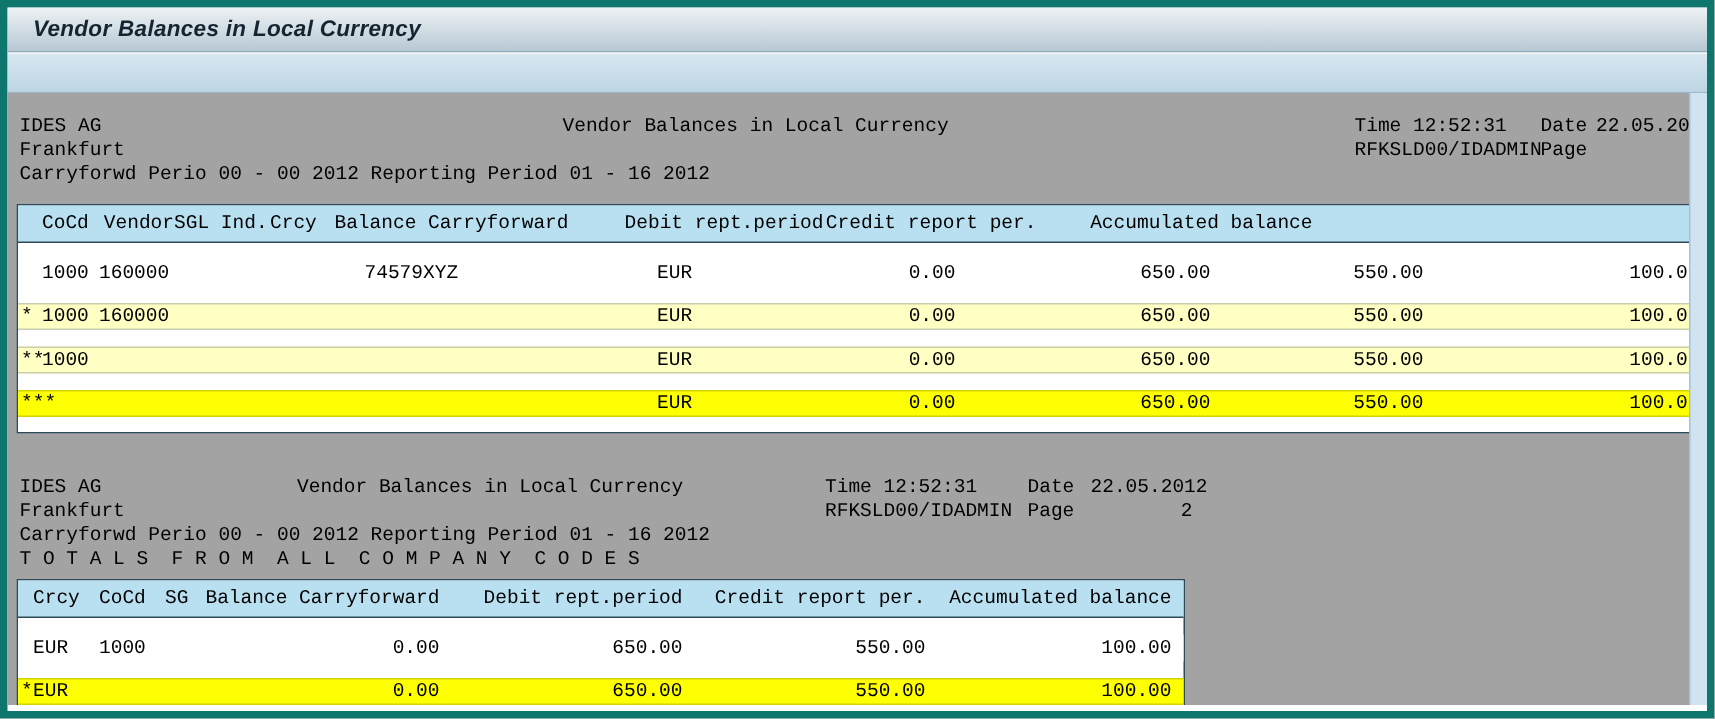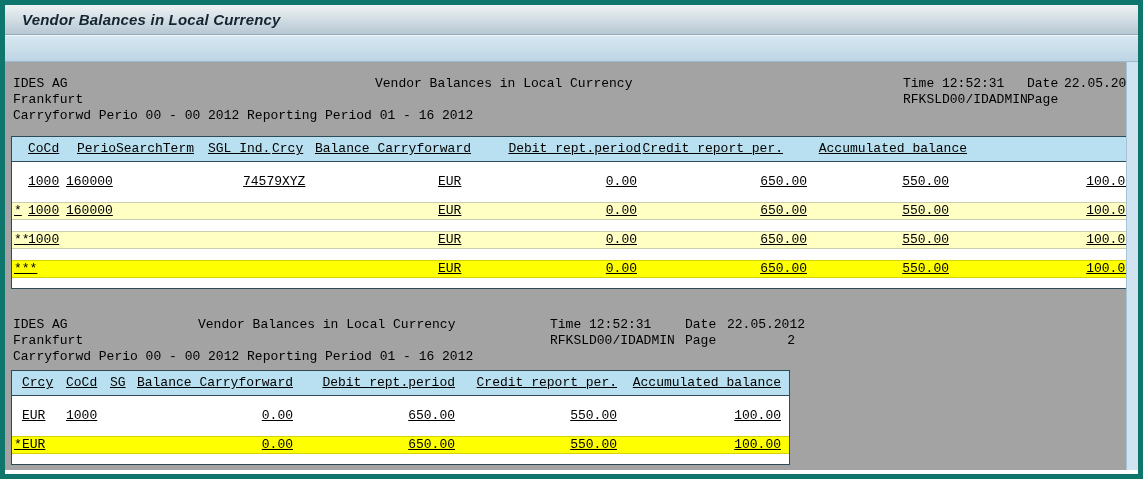--- a/index.html
+++ b/index.html
@@ -41,21 +41,21 @@
   .rline span { position: absolute; top: 0; white-space: pre; }
 
   .table { border: 1px solid #2e4a56; background: #fff; padding-bottom: 10px; }
   .t1 { width: 1125px; margin-top: 12px; }
   .t2 { width: 779px;  margin-top: 5px; }
   .page2 { margin-top: 28px; }
 
   .trow {
     display: flex; height: 18px; line-height: 16px; padding-left: 2px;
     margin-top: 11px;
-    border-top: 1px solid transparent; border-bottom: 1px solid transparent; text-decoration: underline;
+    border-top: 1px solid transparent; border-bottom: 1px solid transparent;
   }
   .tcell { flex: 0 0 auto; overflow: visible; white-space: pre; }
   .r { text-align: right; }
 
   .thead {
     height: 25px; line-height: 23px; margin-top: 0;
     background: #b9e0f0;
     border: none; border-bottom: 1px solid #2e4a56;
     padding-left: 2px;
   }
@@ -102,22 +102,21 @@
           <span style="left:1090px;width:41px;text-align:right">1</span>
         </div>
         <div class="rline">
           <span style="left:2px">Carryforwd Perio 00 - 00 2012 Reporting Period 01 - 16 2012</span>
         </div>
 
         <div class="table t1">
             <div class="trow thead">
               <div class="tcell c0"></div>
               <div class="tcell c1">CoCd</div>
-              <div class="tcell c3 r">Perio</div>
-              <div class="tcell c4">SearchTerm</div>
+              <div class="tcell c3 r">Vendor</div>
               <div class="tcell c5">SGL Ind.</div>
               <div class="tcell c6">Crcy</div>
               <div class="tcell c7 r">Balance Carryforward</div>
               <div class="tcell c8 r">Debit rept.period</div>
               <div class="tcell c9 r">Credit report per.</div>
               <div class="tcell c10 r">Accumulated balance</div>
             </div>
             <div class="trow data">
               <div class="tcell c0"></div>
               <div class="tcell c1">1000</div>
@@ -183,20 +182,23 @@
           <span style="left:716px">22.05.2012</span>
         </div>
         <div class="rline">
           <span style="left:2px">Frankfurt</span>
           <span style="left:539px">RFKSLD00/IDADMIN</span>
           <span style="left:674px">Page</span>
           <span style="left:750px;width:34px;text-align:right">2</span>
         </div>
         <div class="rline">
           <span style="left:2px">Carryforwd Perio 00 - 00 2012 Reporting Period 01 - 16 2012</span>
+        </div>
+        <div class="rline">
+          <span style="left:2px">T O T A L S  F R O M  A L L  C O M P A N Y  C O D E S</span>
         </div>
 
         <div class="table t2">
             <div class="trow thead">
               <div class="tcell c0"></div>
               <div class="tcell c1">Crcy</div>
               <div class="tcell c2">CoCd</div>
               <div class="tcell c3">SG</div>
               <div class="tcell c4 r">Balance Carryforward</div>
               <div class="tcell c5 r">Debit rept.period</div>

